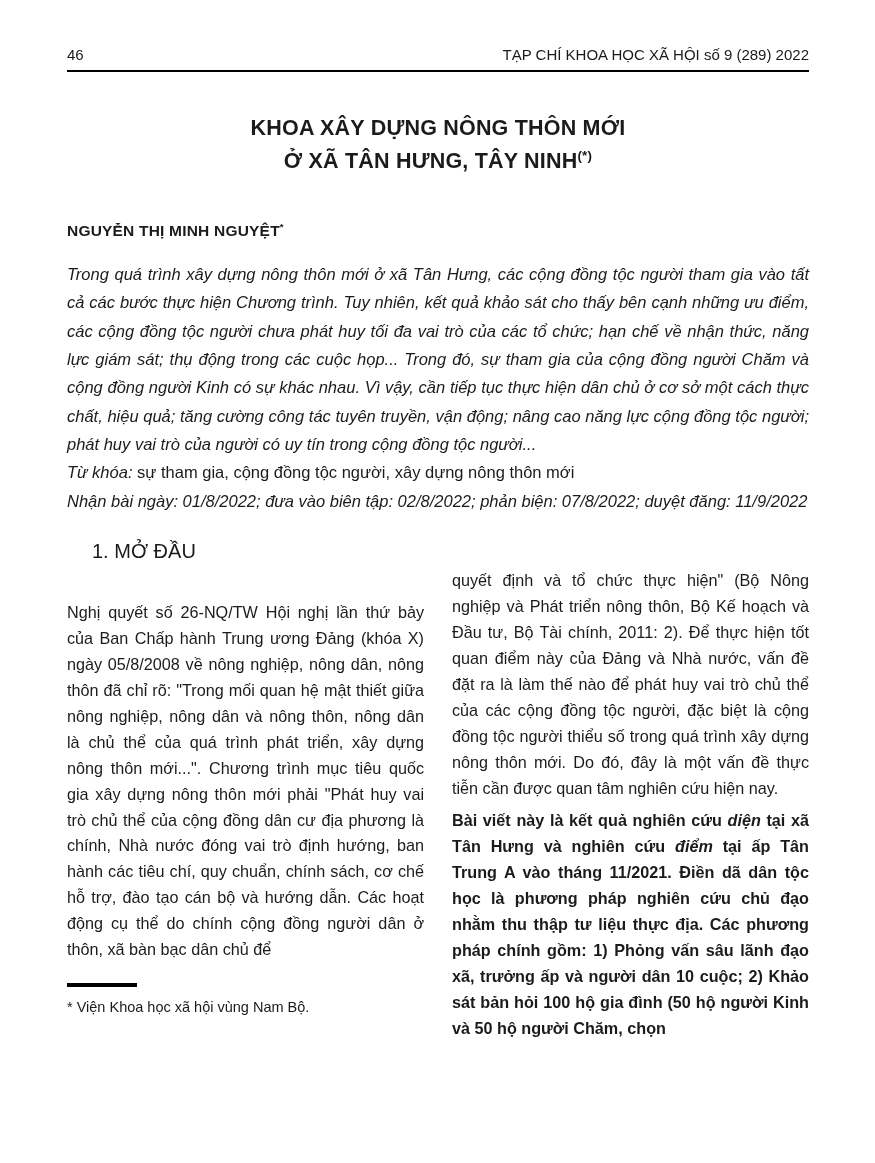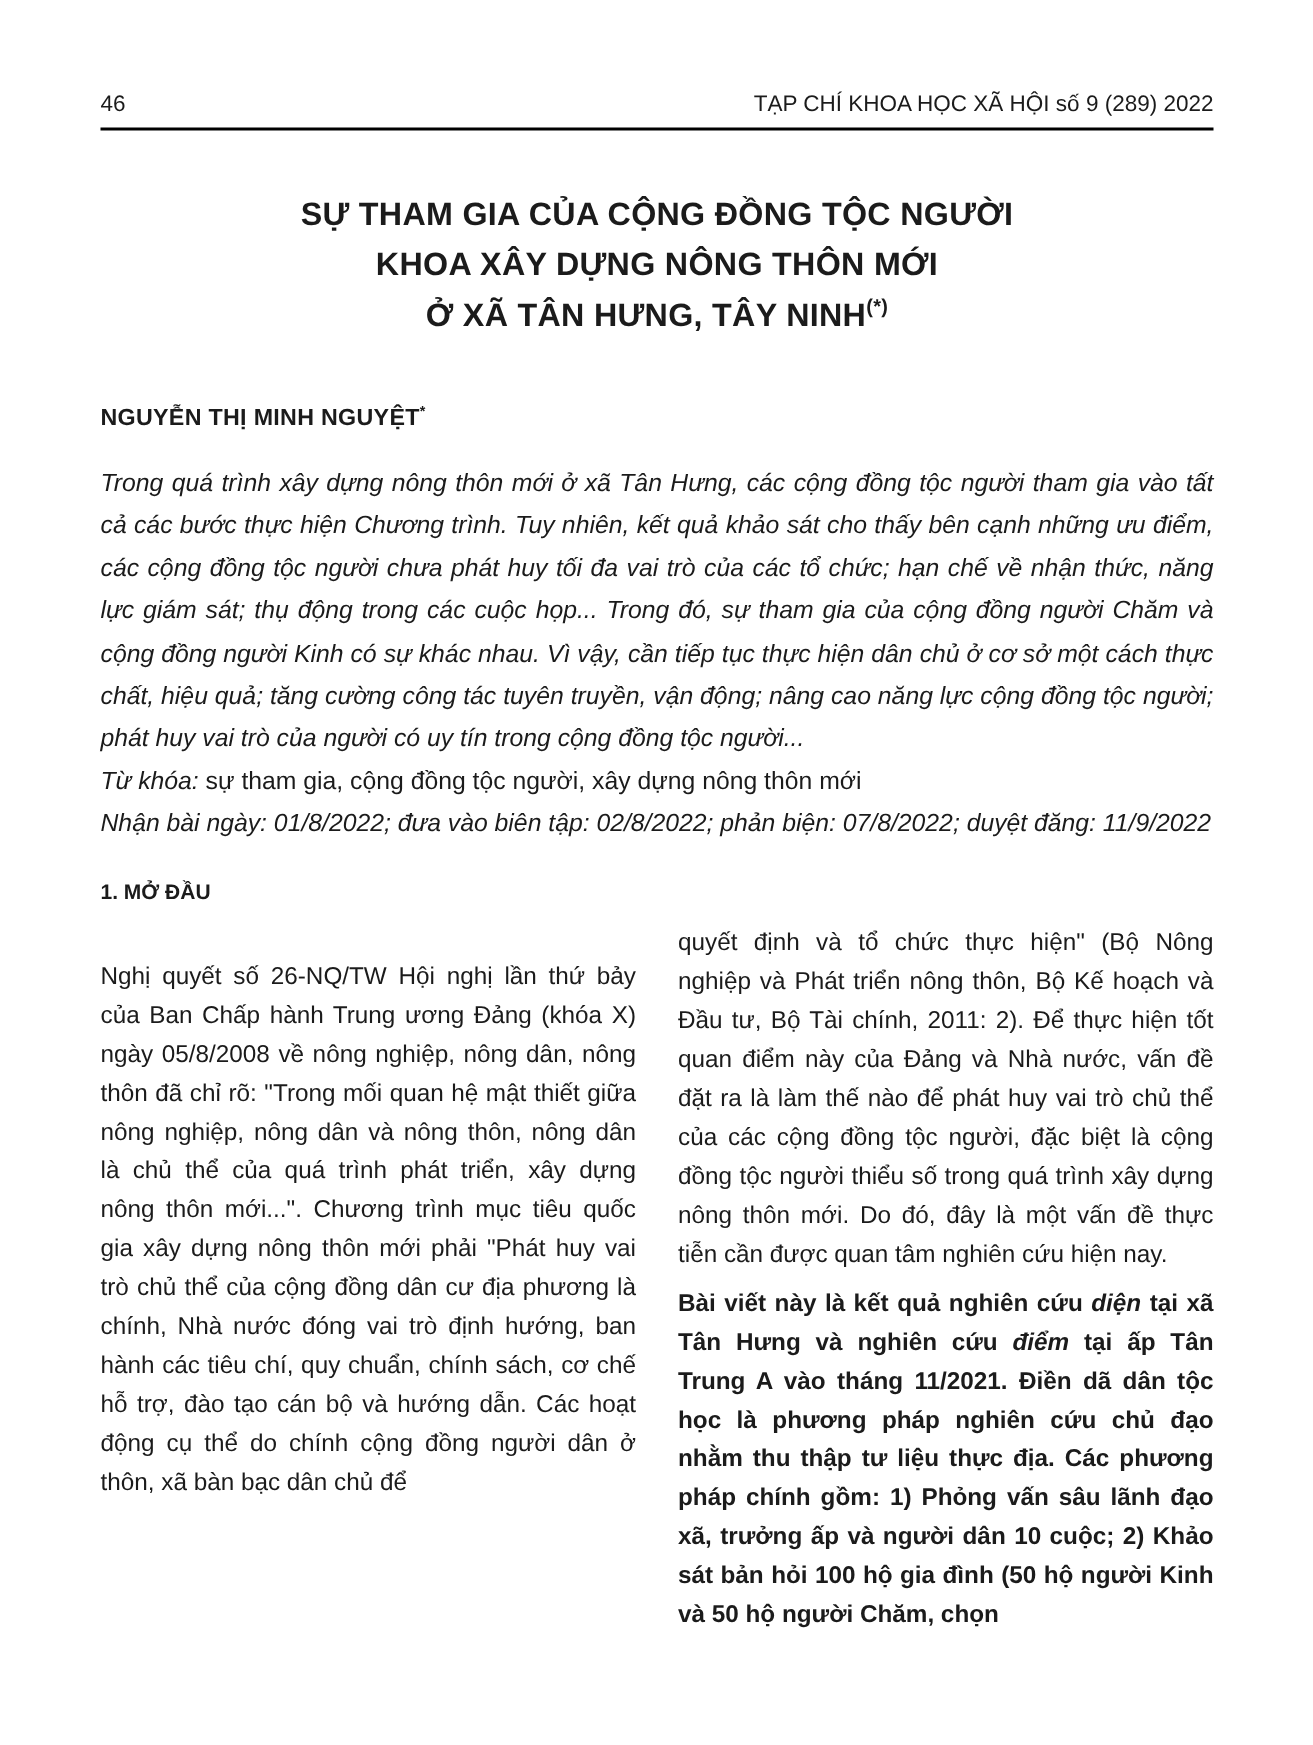--- a/index.html
+++ b/index.html
@@ -4,21 +4,21 @@
 <style>
   * { margin: 0; padding: 0; box-sizing: border-box; }
   html, body { background: #ffffff; }
   .page {
     width: 875px;
     height: 1163px;
     margin: 0 auto;
     background: #ffffff;
     color: #1b1b1b;
     font-family: "Liberation Sans", sans-serif;
-    padding: 61px 66px 0 67px;
+    padding: 46px 66px 0 67px;
     position: relative;
     overflow: hidden;
   }
   .page-header {
     display: flex;
     justify-content: space-between;
     align-items: baseline;
     font-size: 15px;
     padding-bottom: 7px;
     border-bottom: 2px solid #000;
@@ -67,23 +67,24 @@
   }
   .body-columns {
     margin-top: 20px;
     display: flex;
     gap: 28px;
     font-size: 16.2px;
     line-height: 1.6;
   }
   .col { flex: 1 1 0; min-width: 0; }
   .section-heading {
-    font-size: 14px;
-    font-weight: bold;
+    font-size: 20px;
+    font-weight: normal;
     margin-bottom: 11px;
+    margin-left: 25px;
   }
   .body-para { text-align: justify; margin-top: 33px; }
   .para-gap { margin-top: 7px; font-weight: bold; }
   .em { font-style: italic; }
   .footnote { margin-top: 20px; }
   .footnote-rule {
     width: 70px;
     height: 4px;
     background: #000;
     margin-bottom: 9px;
@@ -94,38 +95,41 @@
 <body>
 
 <div class="page">
 
   <div class="page-header">
     <span class="page-num">46</span>
     <span class="journal-name">TẠP CHÍ KHOA HỌC XÃ HỘI số 9 (289) 2022</span>
   </div>
 
   <div class="title-block">
-    <span class="title-line">SỰ THAM GIA CỦA CỘNG ĐỒNG TỘC NGƯỜI</span>
     <span class="title-line">KHOA XÂY DỰNG NÔNG THÔN MỚI</span>
     <span class="title-line-3"><span>Ở XÃ TÂN HƯNG, TÂY NINH</span><sup class="sup">(*)</sup></span>
   </div>
 
   <div class="author-line"><span>NGUYỄN THỊ MINH NGUYỆT</span><sup class="sup">*</sup></div>
 
   <p class="abstract">Trong quá trình xây dựng nông thôn mới ở xã Tân Hưng, các cộng đồng tộc người tham gia vào tất cả các bước thực hiện Chương trình. Tuy nhiên, kết quả khảo sát cho thấy bên cạnh những ưu điểm, các cộng đồng tộc người chưa phát huy tối đa vai trò của các tổ chức; hạn chế về nhận thức, năng lực giám sát; thụ động trong các cuộc họp... Trong đó, sự tham gia của cộng đồng người Chăm và cộng đồng người Kinh có sự khác nhau. Vì vậy, cần tiếp tục thực hiện dân chủ ở cơ sở một cách thực chất, hiệu quả; tăng cường công tác tuyên truyền, vận động; nâng cao năng lực cộng đồng tộc người; phát huy vai trò của người có uy tín trong cộng đồng tộc người...</p>
 
   <p class="keywords"><span class="kw-label">Từ khóa:</span><span> sự tham gia, cộng đồng tộc người, xây dựng nông thôn mới</span></p>
 
   <p class="dates">Nhận bài ngày: 01/8/2022; đưa vào biên tập: 02/8/2022; phản biện: 07/8/2022; duyệt đăng: 11/9/2022</p>
 
   <div class="body-columns">
 
     <div class="col">
       <h2 class="section-heading">1. MỞ ĐẦU</h2>
       <p class="body-para">Nghị quyết số 26-NQ/TW Hội nghị lần thứ bảy của Ban Chấp hành Trung ương Đảng (khóa X) ngày 05/8/2008 về nông nghiệp, nông dân, nông thôn đã chỉ rõ: "Trong mối quan hệ mật thiết giữa nông nghiệp, nông dân và nông thôn, nông dân là chủ thể của quá trình phát triển, xây dựng nông thôn mới...". Chương trình mục tiêu quốc gia xây dựng nông thôn mới phải "Phát huy vai trò chủ thể của cộng đồng dân cư địa phương là chính, Nhà nước đóng vai trò định hướng, ban hành các tiêu chí, quy chuẩn, chính sách, cơ chế hỗ trợ, đào tạo cán bộ và hướng dẫn. Các hoạt động cụ thể do chính cộng đồng người dân ở thôn, xã bàn bạc dân chủ để</p>
+      <div class="footnote">
+        <div class="footnote-rule"></div>
+        <p class="footnote-text">* Viện Khoa học xã hội vùng Nam Bộ.</p>
+      </div>
     </div>
 
     <div class="col">
       <p class="body-para">quyết định và tổ chức thực hiện" (Bộ Nông nghiệp và Phát triển nông thôn, Bộ Kế hoạch và Đầu tư, Bộ Tài chính, 2011: 2). Để thực hiện tốt quan điểm này của Đảng và Nhà nước, vấn đề đặt ra là làm thế nào để phát huy vai trò chủ thể của các cộng đồng tộc người, đặc biệt là cộng đồng tộc người thiểu số trong quá trình xây dựng nông thôn mới. Do đó, đây là một vấn đề thực tiễn cần được quan tâm nghiên cứu hiện nay.</p>
       <p class="body-para para-gap"><span>Bài viết này là kết quả nghiên cứu </span><span class="em">diện</span><span> tại xã Tân Hưng và nghiên cứu </span><span class="em">điểm</span><span> tại ấp Tân Trung A vào tháng 11/2021. Điền dã dân tộc học là phương pháp nghiên cứu chủ đạo nhằm thu thập tư liệu thực địa. Các phương pháp chính gồm: 1) Phỏng vấn sâu lãnh đạo xã, trưởng ấp và người dân 10 cuộc; 2) Khảo sát bản hỏi 100 hộ gia đình (50 hộ người Kinh và 50 hộ người Chăm, chọn</span></p>
     </div>
 
   </div>
 
 </div>

